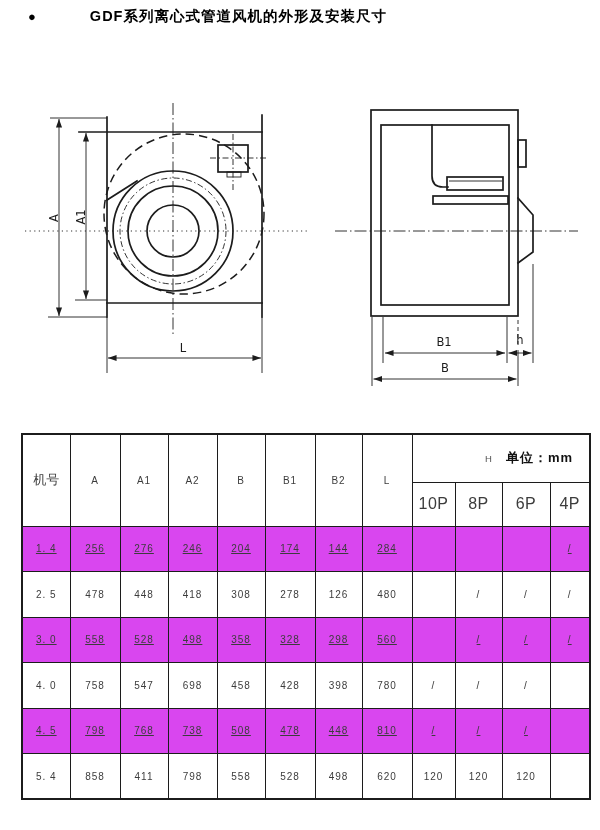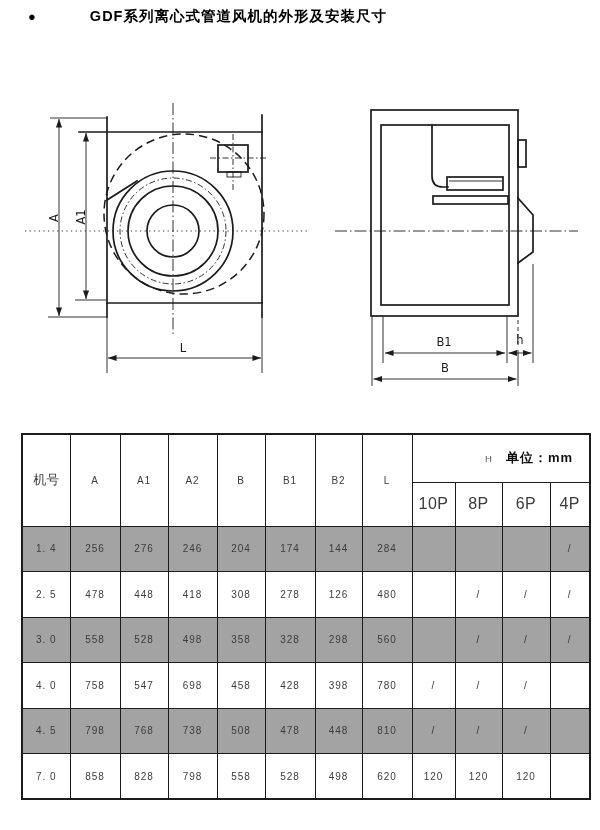--- a/index.html
+++ b/index.html
@@ -36,21 +36,21 @@
   tr.hr2{height:44px;}
   table.dims tbody tr{height:45.5px;}
   .th-main{font-size:13px;margin-top:11px;}
   .th-col{font-size:10px;letter-spacing:1px;}
   .th-sub{font-size:16px;letter-spacing:0.5px;}
   .th-span{vertical-align:middle;}
   .th-span .inner{display:flex;justify-content:flex-end;align-items:baseline;gap:14px;padding-right:16px;}
   .h-lbl{font-size:9.5px;color:#555;}
   .unit-lbl{font-size:13px;font-weight:bold;color:#111;letter-spacing:1px;}
   table.dims td{font-size:10px;letter-spacing:1px;}
-  tr.shaded td{background:#a3a3a3;}
+  tr.shaded td{background:#d946ef;text-decoration:underline;}
 </style>
 </head>
 <body>
 
 <div class="page">
 
   <div class="title-row">
     <span class="bullet">●</span>
     <span class="title-text">GDF系列离心式管道风机的外形及安装尺寸</span>
   </div>
@@ -238,23 +238,23 @@
           <td>508</td>
           <td>478</td>
           <td>448</td>
           <td>810</td>
           <td>/</td>
           <td>/</td>
           <td>/</td>
           <td></td>
         </tr>
         <tr>
-          <td>7. 0</td>
+          <td>5. 4</td>
           <td>858</td>
-          <td>828</td>
+          <td>411</td>
           <td>798</td>
           <td>558</td>
           <td>528</td>
           <td>498</td>
           <td>620</td>
           <td>120</td>
           <td>120</td>
           <td>120</td>
           <td></td>
         </tr>

